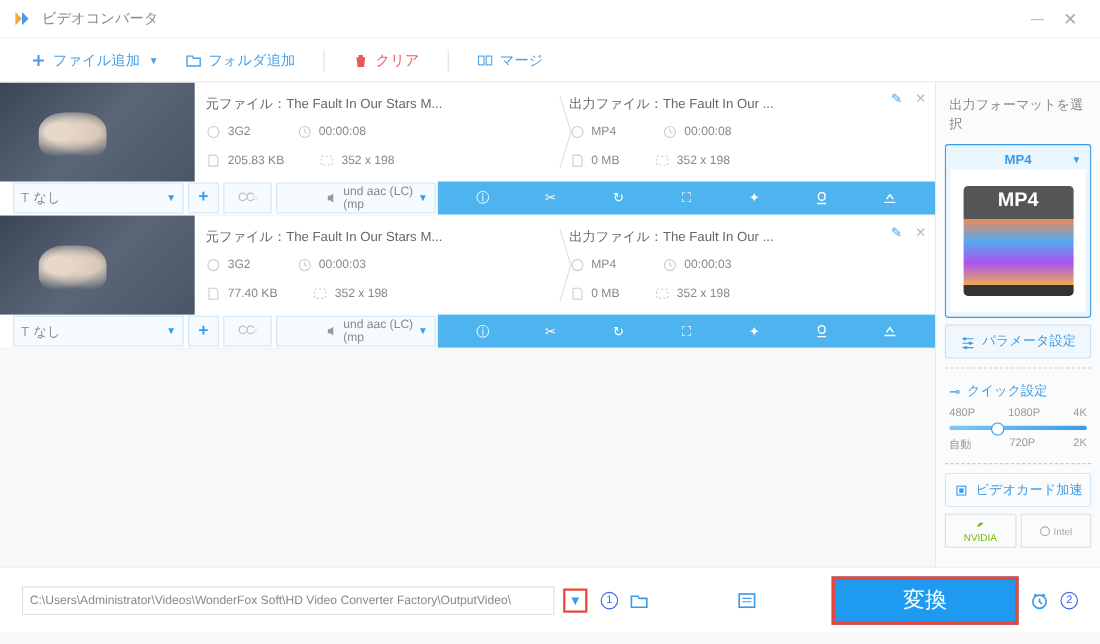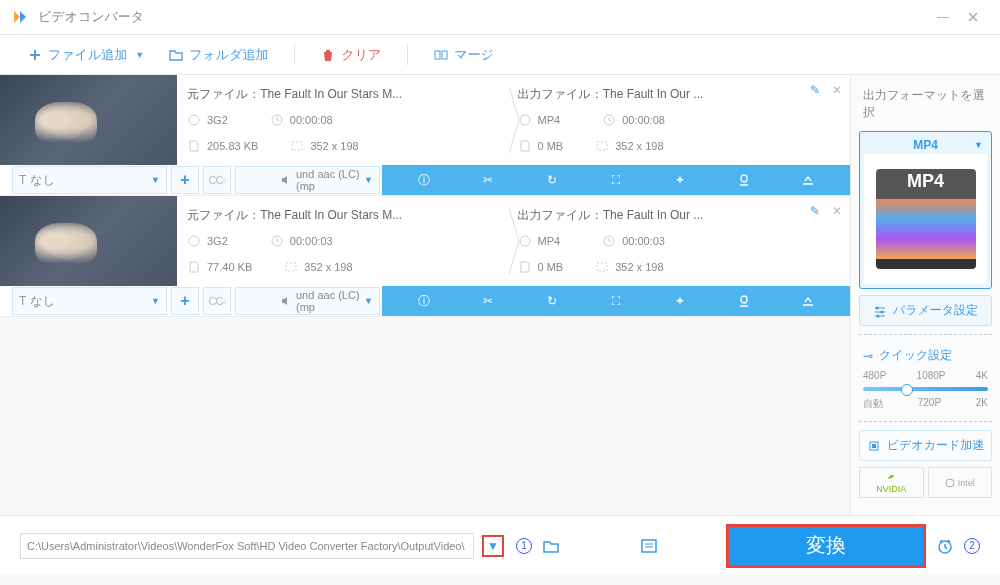--- a/index.html
+++ b/index.html
@@ -34,21 +34,21 @@
 .mval { color: #888; font-size: 11px; }
 .arrow-sep { position: absolute; left: 49%; top: 10px; bottom: 10px; width: 14px; display: flex; align-items: center; }
 .arrow-sep svg { width: 14px; height: 70px; }
 .edit-ico { position: absolute; right: 30px; top: 8px; color: #3a9be8; cursor: pointer; }
 .close-ico { position: absolute; right: 8px; top: 8px; color: #bbb; cursor: pointer; }
 
 .card-bar { height: 30px; display: flex; align-items: center; background: #fff; }
 .subbox { height: 28px; border: 1px solid #d0e8f8; background: #f5fbff; display: flex; align-items: center; padding: 0 6px; margin: 0 2px; color: #888; }
 .subbox.sel { width: 155px; margin-left: 12px; }
 .addbtn { width: 28px; justify-content: center; color: #3a9be8; font-size: 16px; font-weight: bold; cursor: pointer; }
-.ccbtn { width: 28px; justify-content: center; color: #bbb; font-size: 11px; letter-spacing: -1px; }
+.ccbtn { width: 44px; justify-content: center; color: #bbb; font-size: 11px; letter-spacing: -1px; }
 .audbox { width: 145px; font-size: 11px; gap: 4px; padding-left: 44px; }
 .toolstrip { flex: 1; height: 30px; background: #4db4f0; display: flex; align-items: center; justify-content: space-around; padding: 0 10px; }
 .tool-ico { width: 20px; height: 20px; color: #fff; display: flex; align-items: center; justify-content: center; cursor: pointer; }
 
 .side-head { color: #888; font-size: 12px; padding: 4px; }
 .fmt-card { border: 1px solid #3a9be8; background: #eaf6fe; border-radius: 3px; padding: 4px; margin: 6px 0; cursor: pointer; }
 .fmt-top { display: flex; align-items: center; justify-content: center; color: #3a9be8; font-weight: bold; padding: 2px; gap: 6px; position: relative; }
 .fmt-top .dd2 { position: absolute; right: 4px; font-size: 9px; }
 .fmt-img { width: 100%; height: 130px; background: #fff; display: flex; align-items: center; justify-content: center; position: relative; }
 .fmt-visual { width: 100px; height: 100px; background: linear-gradient(180deg, #555 0%, #555 30%, #e85 30%, #5ae 50%, #a5e 70%, #ea5 90%, #333 90%); border-radius: 4px; position: relative; }
@@ -64,21 +64,21 @@
 .vendor { flex: 1; padding: 3px; border: 1px solid #e0e0e0; display: flex; align-items: center; justify-content: center; font-size: 9px; color: #aaa; gap: 3px; }
 .vendor.nv { color: #76b900; flex-direction: column; }
 
 .bottom { height: 60px; background: #fff; border-top: 1px solid #e8e8e8; display: flex; align-items: center; padding: 0 20px; gap: 8px; }
 .out-label { padding: 4px 6px; border: 2px solid #e8453a; color: #e8453a; font-size: 12px; }
 .out-path { flex: 1; height: 26px; border: 1px solid #ddd; padding: 0 6px; font-size: 11px; color: #888; display: flex; align-items: center; position: relative; }
 .out-dd { width: 22px; height: 22px; border: 2px solid #e8453a; display: flex; align-items: center; justify-content: center; color: #3a9be8; margin-right: 4px; }
 .circ-num { width: 16px; height: 16px; border-radius: 50%; background: #fff; border: 1.5px solid #3a5ee8; color: #3a5ee8; font-size: 10px; display: flex; align-items: center; justify-content: center; }
 .bot-ico { width: 22px; height: 22px; color: #3a9be8; display: flex; align-items: center; justify-content: center; cursor: pointer; }
 .convert-wrap { position: relative; }
-.convert-btn { width: 200px; height: 44px; background: #1e9bf0; color: #fff; font-size: 20px; display: flex; align-items: center; justify-content: center; cursor: pointer; border: 3px solid #e8453a; }
+.convert-btn { width: 170px; height: 44px; background: #1e9bf0; color: #fff; font-size: 20px; display: flex; align-items: center; justify-content: center; cursor: pointer; border: 3px solid #e8453a; }
 .clk-ico { color: #3a9be8; }
 </style>
 </head>
 <body>
 
 <div class="titlebar">
   <svg class="logo" viewBox="0 0 16 16">
       <path d="M2 2 L8 8 L2 14 Z" fill="#f4a742"></path>
       <path d="M8 2 L14 8 L8 14 Z" fill="#4a9be8"></path>
     </svg>

